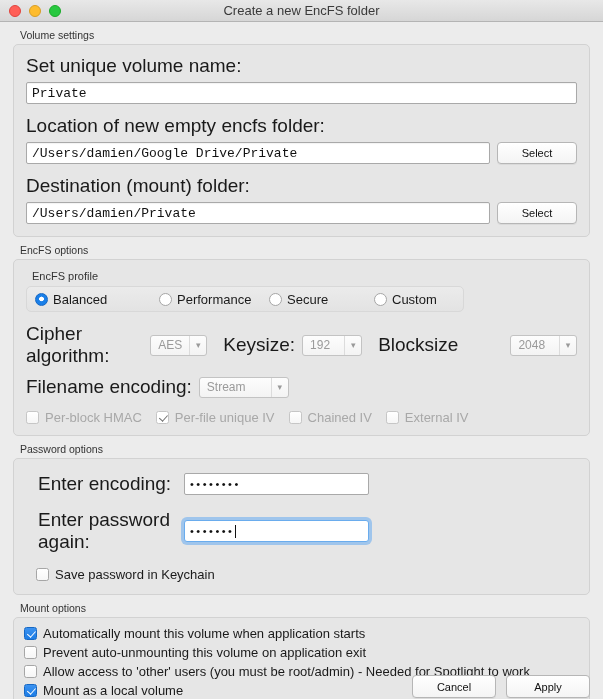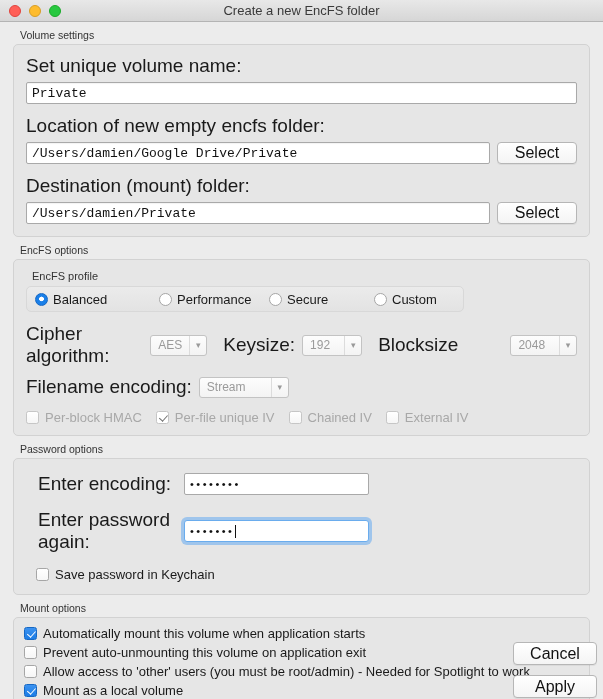--- a/index.html
+++ b/index.html
@@ -62,21 +62,21 @@
     padding: 0 5px;
     outline: none;
     box-shadow: inset 0 1px 1px rgba(0,0,0,.05);
   }
   .row { display: flex; align-items: center; gap: 7px; }
   .mb10 { margin-bottom: 11px; }
   .mb6 { margin-bottom: 5px; }
 
   button.btn {
     font-family: "Liberation Sans", sans-serif;
-    font-size: 16px; color: #111;
+    font-size: 11px; color: #111;
     background: linear-gradient(to bottom,#ffffff,#f4f4f4);
     border: 1px solid #b6b6b6;
     border-radius: 4px;
     height: 22px;
     padding: 0 14px;
     box-shadow: 0 1px 0 rgba(0,0,0,.05);
   }
   button.btn.wide { min-width: 80px; }
 
   
@@ -165,22 +165,22 @@
     border-radius: 3px;
   }
   .caret {
     display: inline-block; width: 1px; height: 13px;
     background: #111; margin-left: 1px;
   }
   .dots { font-size: 11px; letter-spacing: 2.5px; }
 
   
   .footer {
-    position: absolute; right: 6px; bottom: 10px;
-    display: flex; gap: 10px; flex-direction: column;
+    position: absolute; right: 13px; bottom: 10px;
+    display: flex; gap: 10px;
   }
   .footer button.btn { min-width: 84px; height: 23px; }
 </style>
 </head>
 <body>
 
 <div class="window">
 
   <div class="titlebar">
     <div class="lights">

